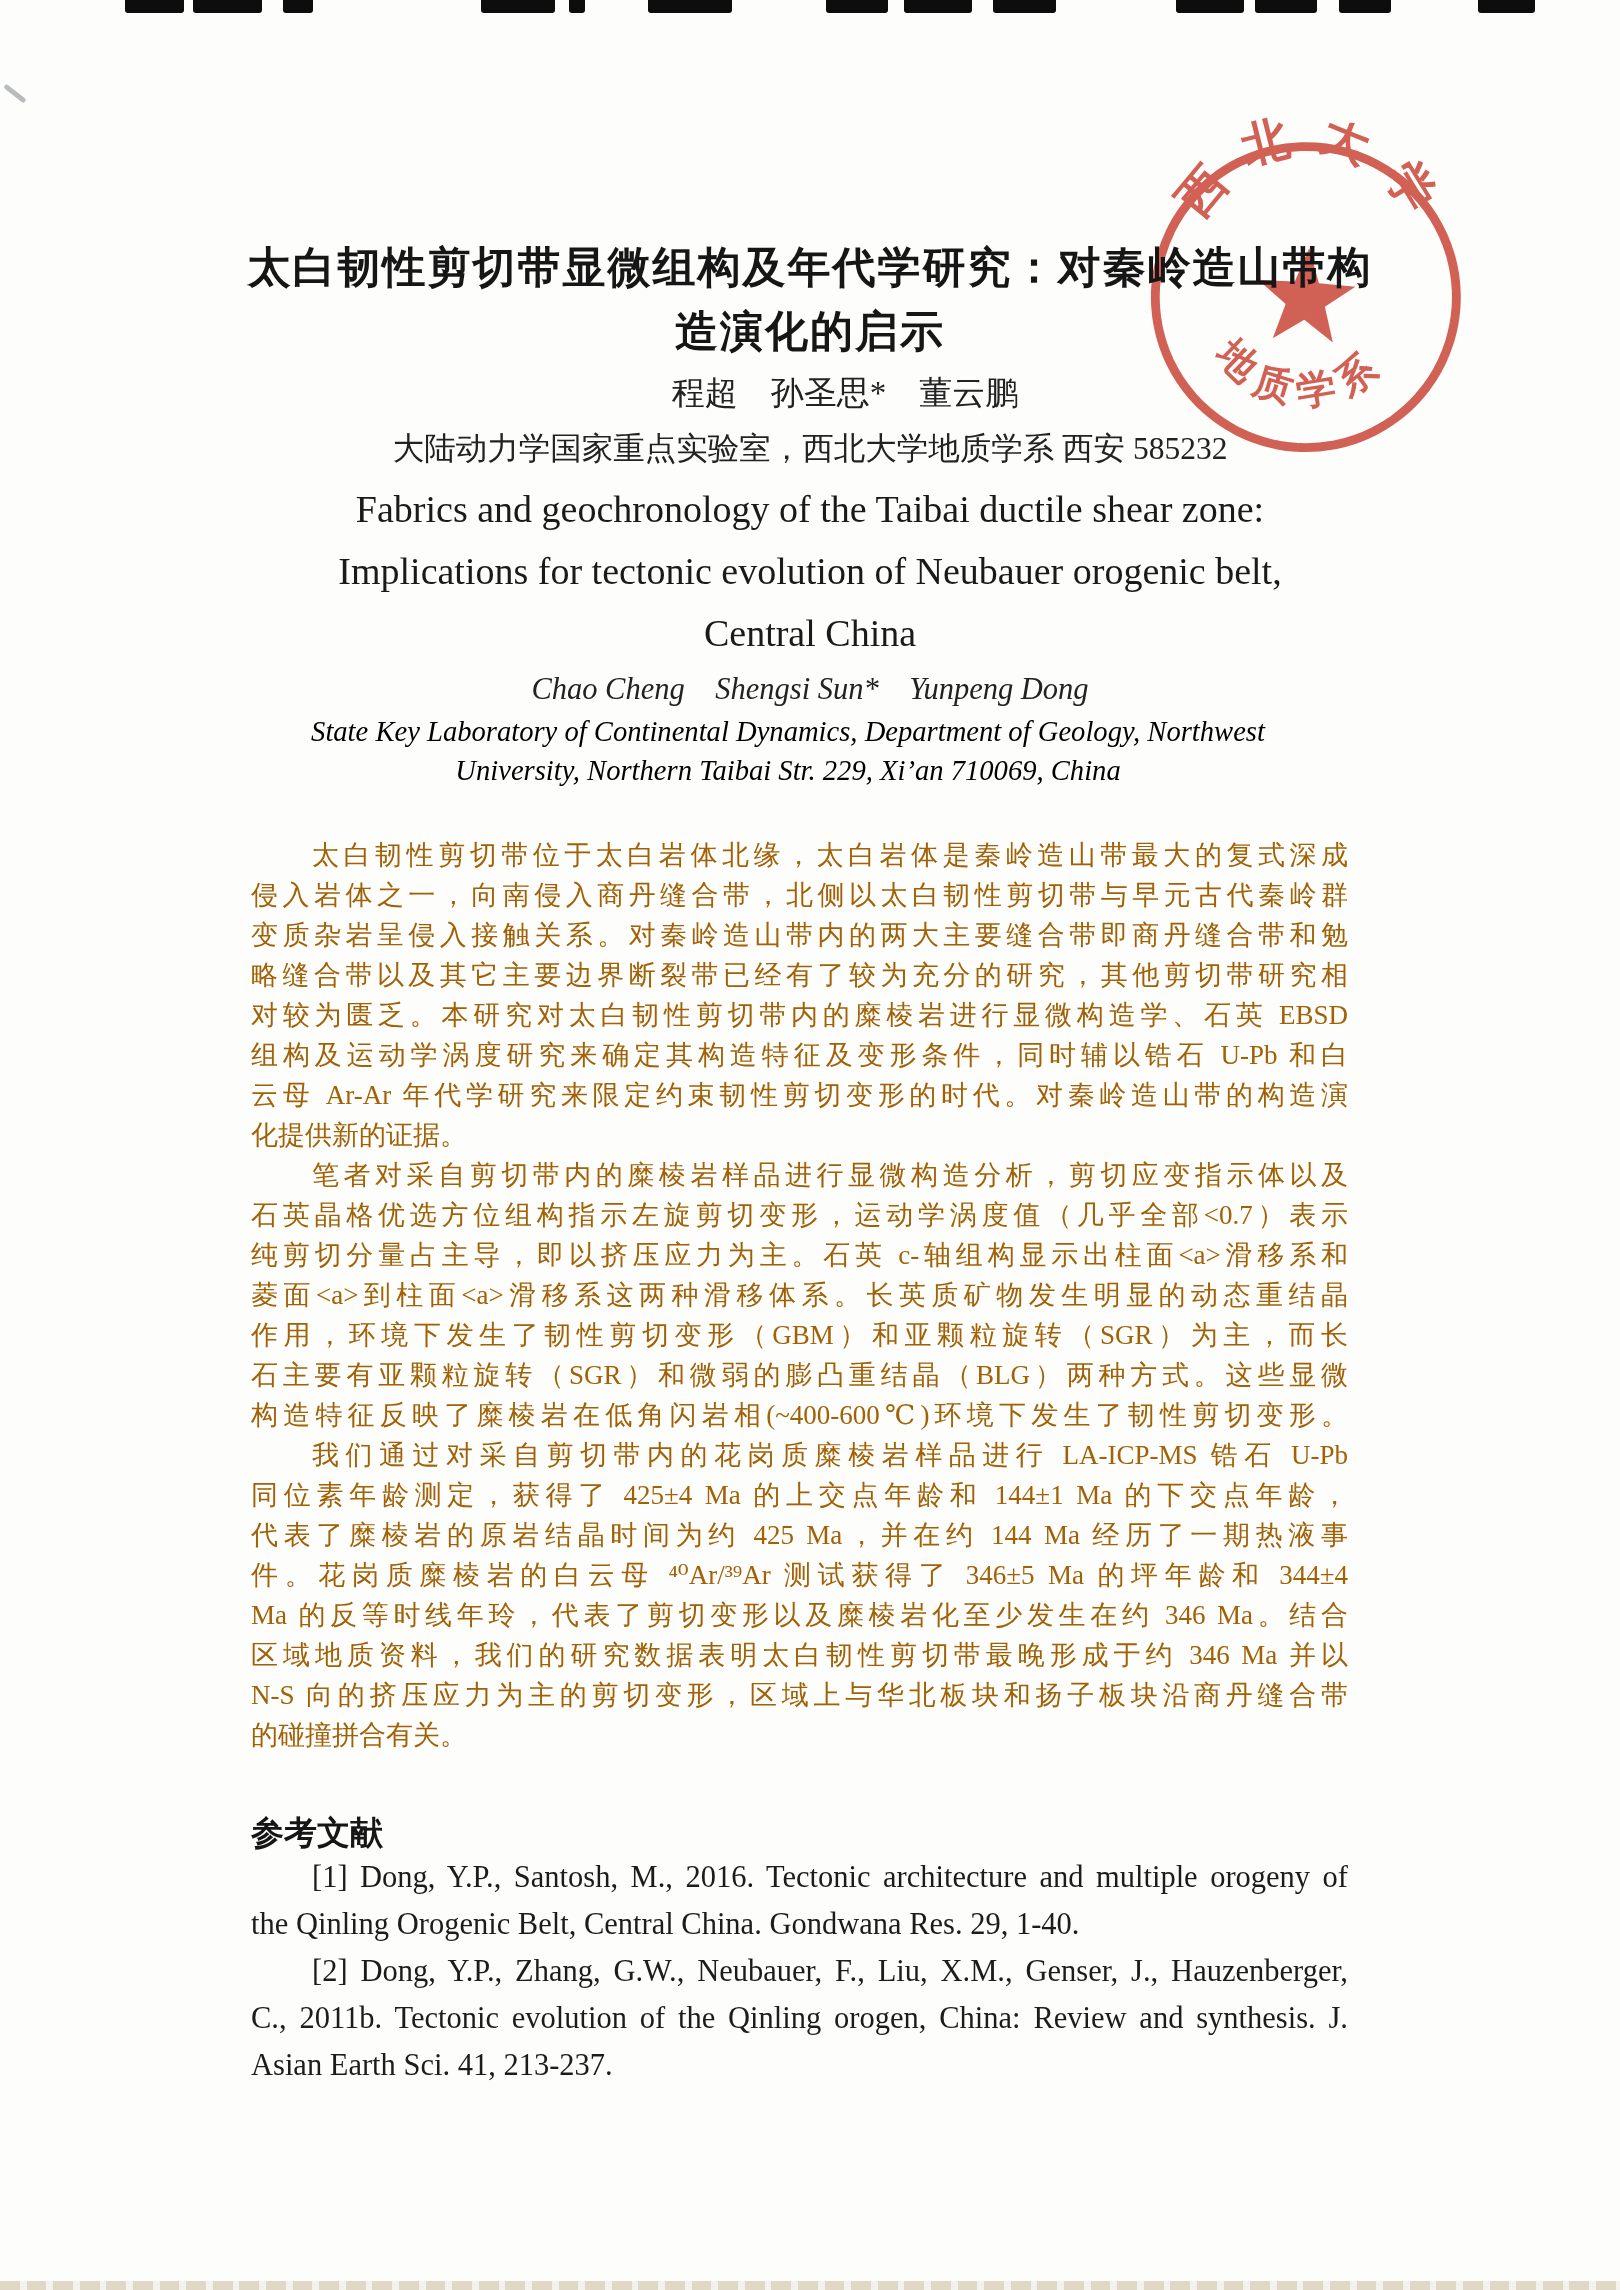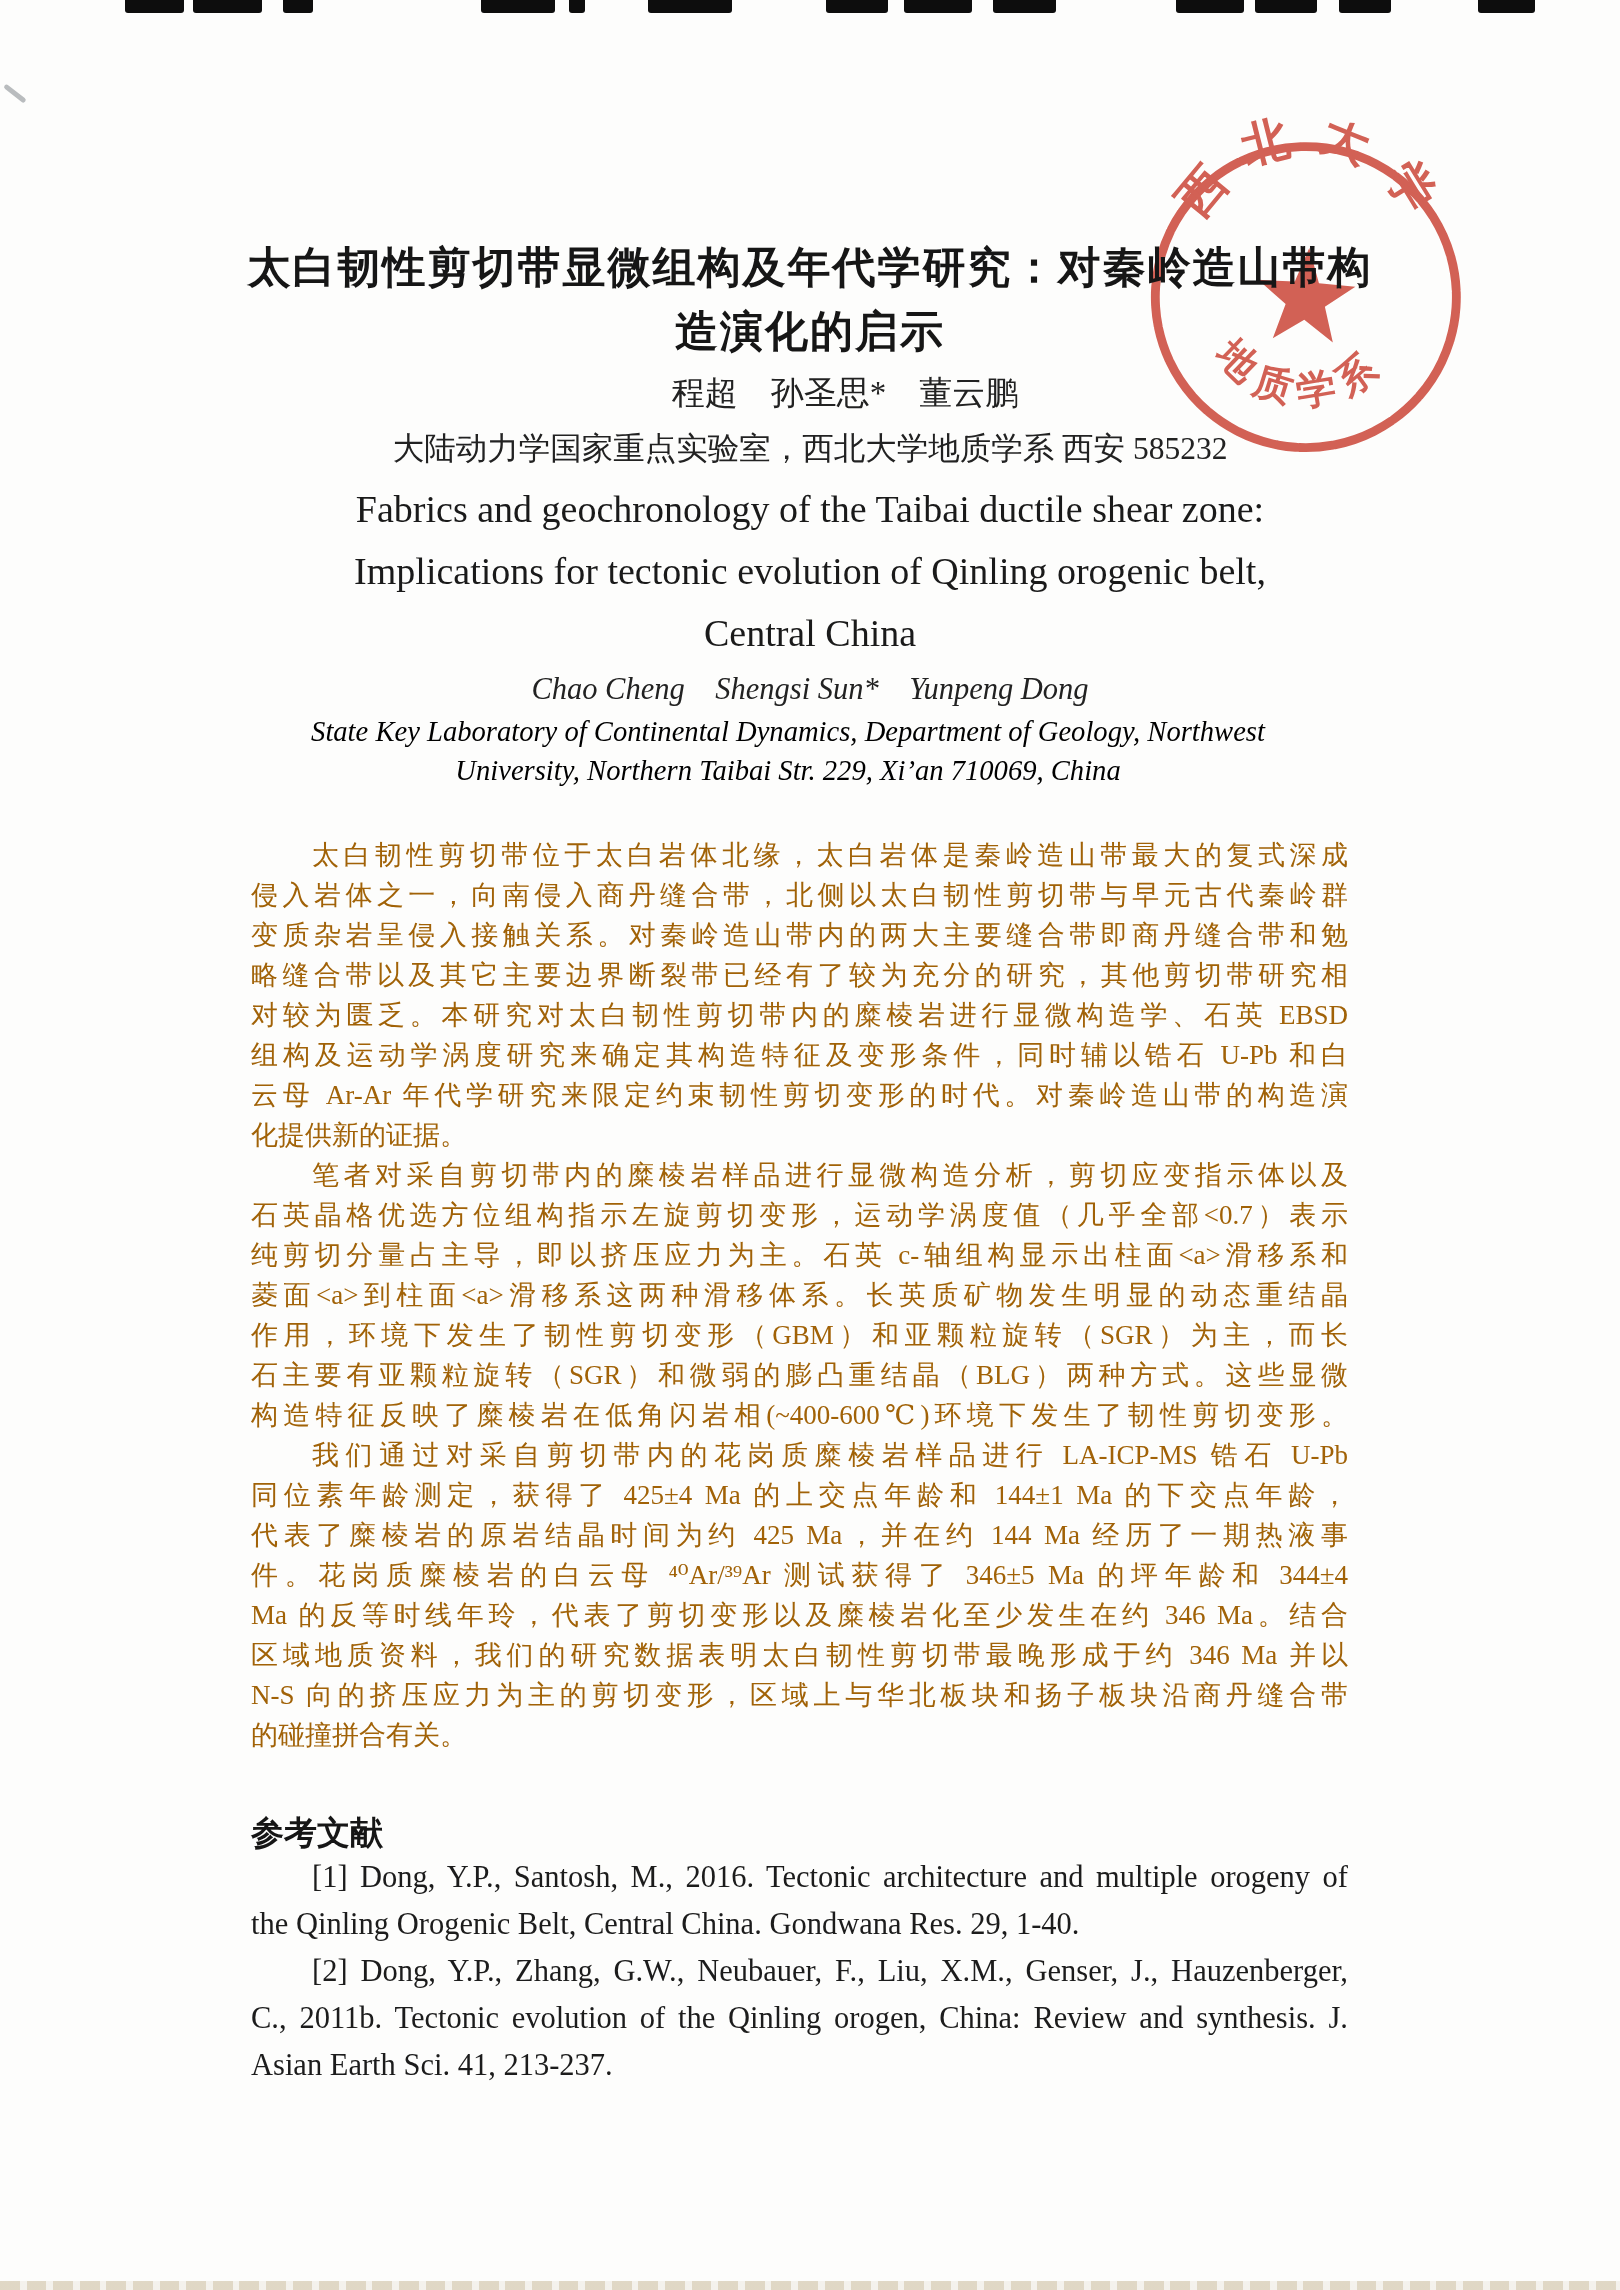--- a/index.html
+++ b/index.html
@@ -142,21 +142,21 @@
   <div>太白韧性剪切带显微组构及年代学研究：对秦岭造山带构</div>
   <div>造演化的启示</div>
 </div>
 
 <div class="abs authors-cn">程超　孙圣思*　董云鹏</div>
 
 <div class="abs affil-cn">大陆动力学国家重点实验室，西北大学地质学系 西安 585232</div>
 
 <div class="abs title-en">
     <div>Fabrics and geochronology of the Taibai ductile shear zone:</div>
-    <div>Implications for tectonic evolution of Qinling orogenic belt,</div>
+    <div>Implications for tectonic evolution of Neubauer orogenic belt,</div>
     <div>Central China</div>
   </div>
 
 <div class="abs authors-en">Chao Cheng Shengsi Sun* Yunpeng Dong</div>
 
 <div class="abs affil-en">
     <div>State Key Laboratory of Continental Dynamics, Department of Geology, Northwest</div>
     <div>University, Northern Taibai Str. 229, Xi’an 710069, China</div>
   </div>
 

